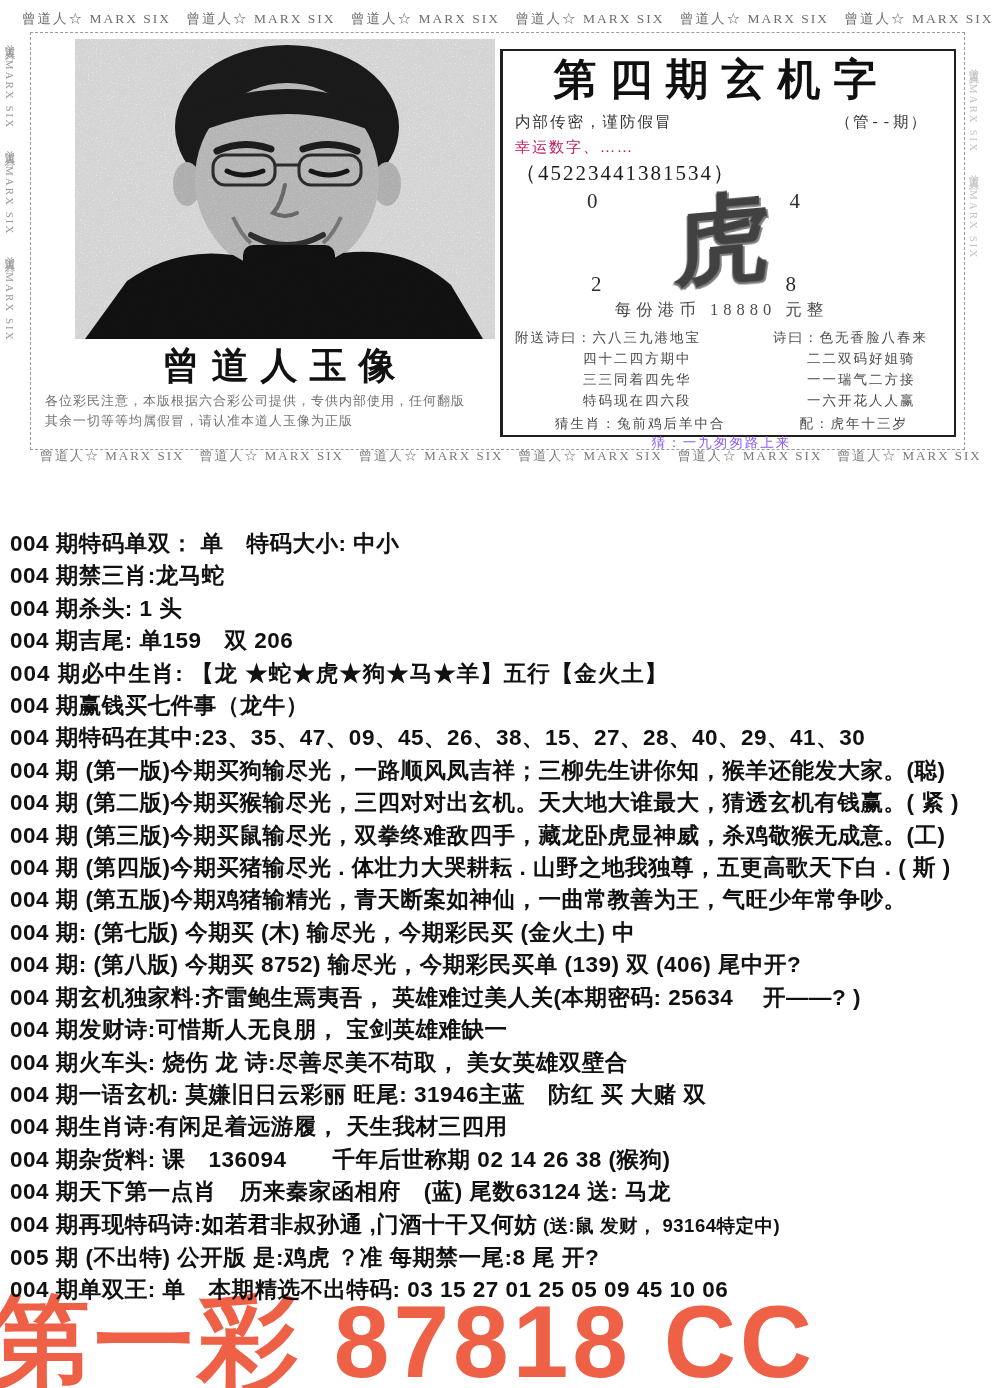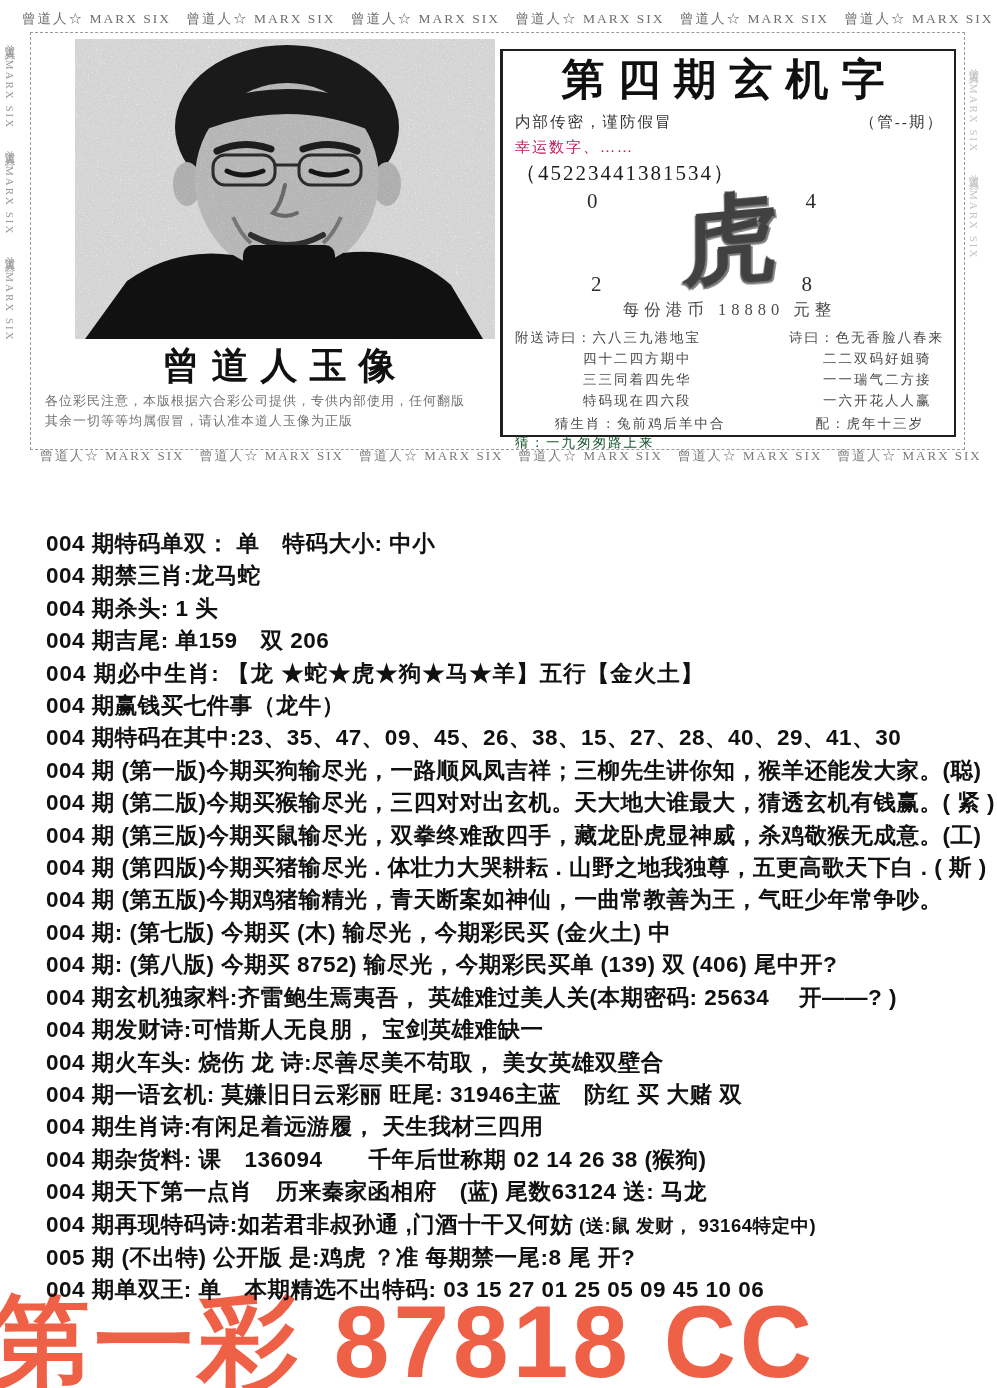--- a/index.html
+++ b/index.html
@@ -24,27 +24,27 @@
   .portrait{position:absolute;left:44px;top:6px;width:420px;height:300px;}
   .portrait svg{width:100%;height:100%;filter:grayscale(1) contrast(1.05);}
   .portrait-caption{position:absolute;left:44px;top:308px;width:420px;text-align:center;
                     font-family:Liberation Sans, sans-serif;font-weight:bold;font-size:37px;
                     letter-spacing:12px;color:#111;}
   .portrait-notes{position:absolute;left:14px;top:358px;width:458px;font-size:13px;
                   color:#737373;line-height:1.55;filter:blur(0.45px);letter-spacing:1px;}
 
   
   .info-box{position:absolute;right:8px;top:16px;width:456px;height:388px;
-            border:2px solid #1f1f1f;border-left-width:3px;padding:4px 10px 0 12px;
+            border:2px solid #1f1f1f;border-left-width:3px;padding:4px 26px 0 12px;
             box-sizing:border-box;background:#fff;}
   .info-title{font-family:"Liberation Serif",serif;font-weight:bold;font-size:43px;
               letter-spacing:13px;text-align:center;color:#101010;line-height:1.15;
               white-space:nowrap;}
   .info-secret{display:flex;justify-content:space-between;margin-top:8px;
-               font-family:Liberation Serif, serif;font-size:15.5px;color:#333;
+               font-family:Liberation Mono, monospace;font-size:15.5px;color:#333;
                letter-spacing:2px;filter:blur(0.35px);}
   .info-lucky-label{font-family:"Liberation Serif",serif;font-size:15px;color:#be185d;
                     margin-top:5px;letter-spacing:2px;filter:blur(0.4px);}
   .info-lucky-number{text-align:left;font-family:"Liberation Serif",serif;font-size:21px;
                      color:#1b1b1b;letter-spacing:2px;margin-top:2px;}
   .tiger-wrap{position:relative;height:108px;margin-top:2px;}
   .tiger-char{position:absolute;left:50%;top:50%;transform:translate(-50%,-54%) rotate(-5deg) skewX(-5deg);
               font-family:"DejaVu Serif","Liberation Serif",serif;font-weight:bold;font-size:96px;
               color:#474747;text-shadow:2px 2px 0 #7e7e7e,-1px 2px 1px #696969;
               filter:blur(0.6px) contrast(1.1);line-height:1;}
@@ -56,25 +56,25 @@
   .poems{display:flex;justify-content:space-between;margin-top:7px;
          font-family:"Liberation Serif",serif;font-size:13.5px;color:#4a4a4a;
          letter-spacing:2px;line-height:1.55;filter:blur(0.35px);}
   .poem-col{white-space:nowrap;}
   .poem-indent{padding-left:68px;}
   .poem-indent2{padding-left:34px;}
   .poem-foot{display:flex;justify-content:space-between;margin-top:3px;
              font-family:"Liberation Serif",serif;font-size:13.5px;color:#4a4a4a;
              letter-spacing:2px;filter:blur(0.35px);}
   .poem-foot .l{padding-left:40px;} .poem-foot .r{padding-right:20px;}
-  .poem-foot2{font-family:"Liberation Serif",serif;font-size:13.5px;
-              color:#14532d;letter-spacing:2px;margin-top:1px;filter:blur(0.35px);}
-
-  
-  .body-lines{position:absolute;top:528px;left:10px;right:2px;margin-left:36px;}
+  .poem-foot2{text-align:center;font-family:"Liberation Serif",serif;font-size:13.5px;
+              color:#8b5cf6;letter-spacing:2px;margin-top:1px;filter:blur(0.35px);}
+
+  
+  .body-lines{position:absolute;top:528px;left:10px;right:2px;}
   .line{font-size:22.5px;line-height:32.4px;white-space:nowrap;font-weight:600;
         color:#111;letter-spacing:0.5px;}
   .line.bold{font-weight:bold;letter-spacing:1px;}
   .line .note{font-size:18.5px;}
 
   
   .watermark{position:absolute;left:-10px;top:1276px;font-size:100px;font-weight:bold;
              color:#ee6147;letter-spacing:4px;white-space:nowrap;
              mix-blend-mode:multiply;transform:scaleY(1.02);z-index:5;
              font-family:"Liberation Sans",sans-serif;}

